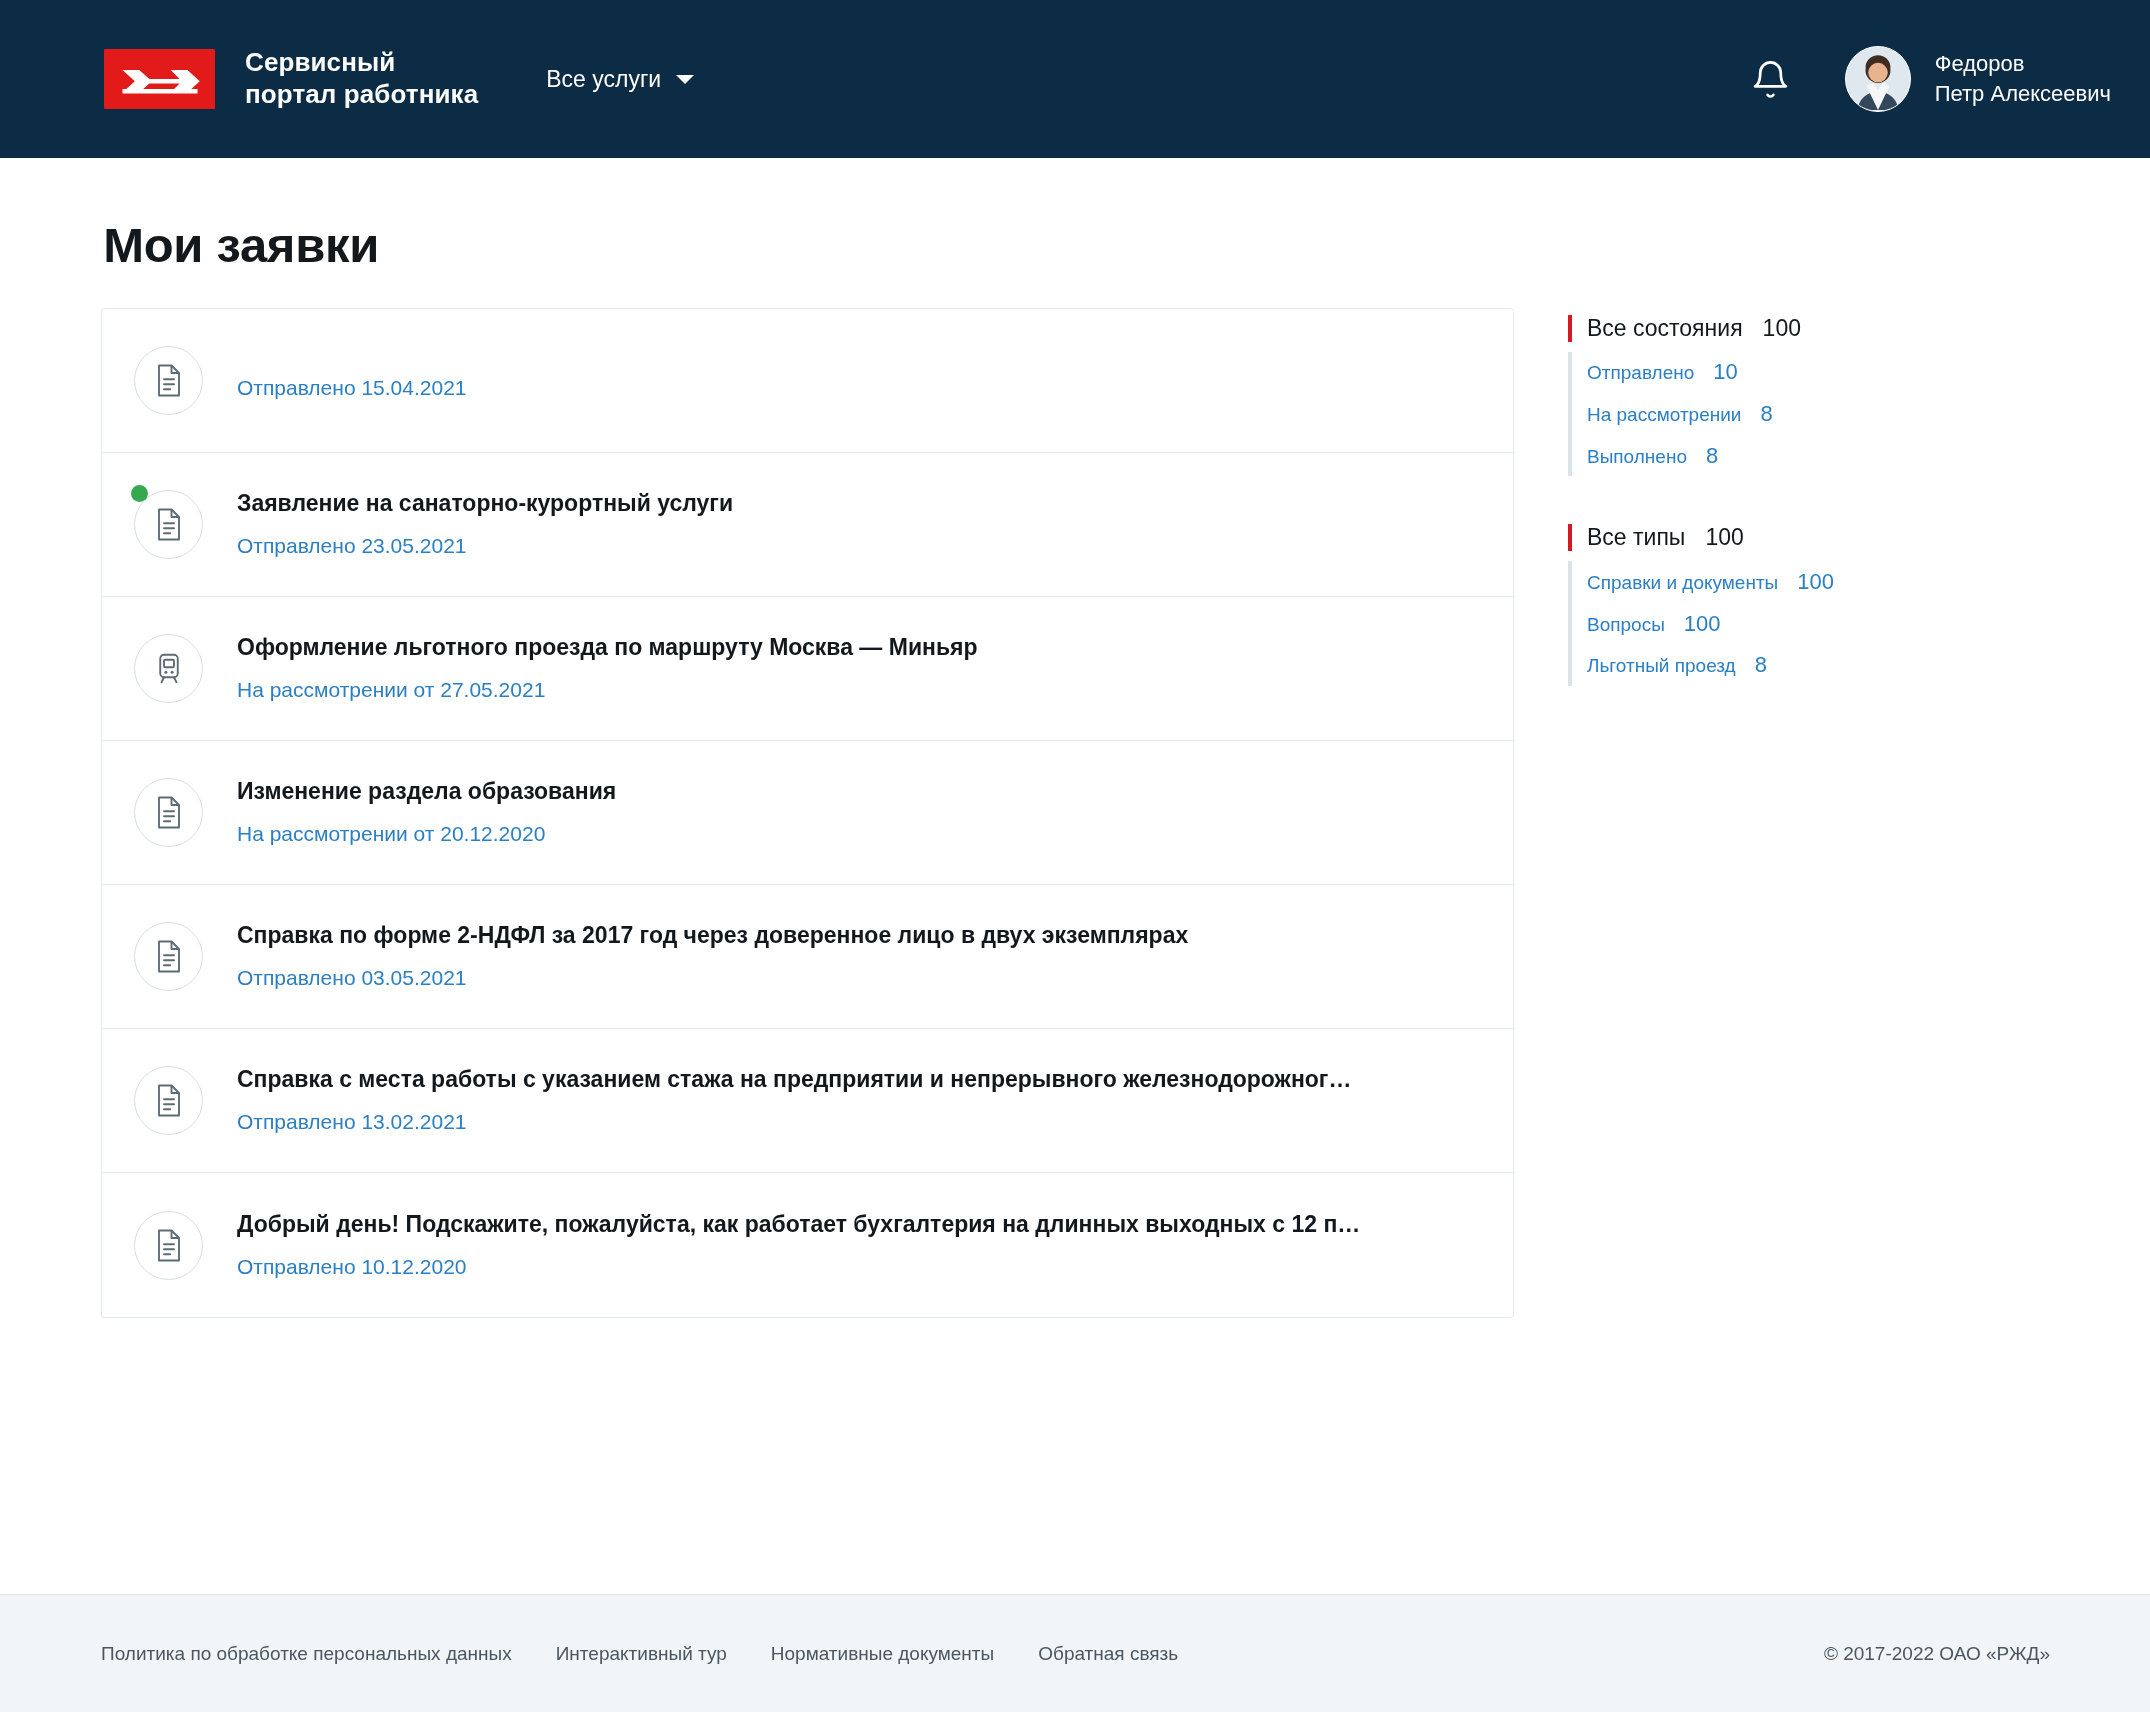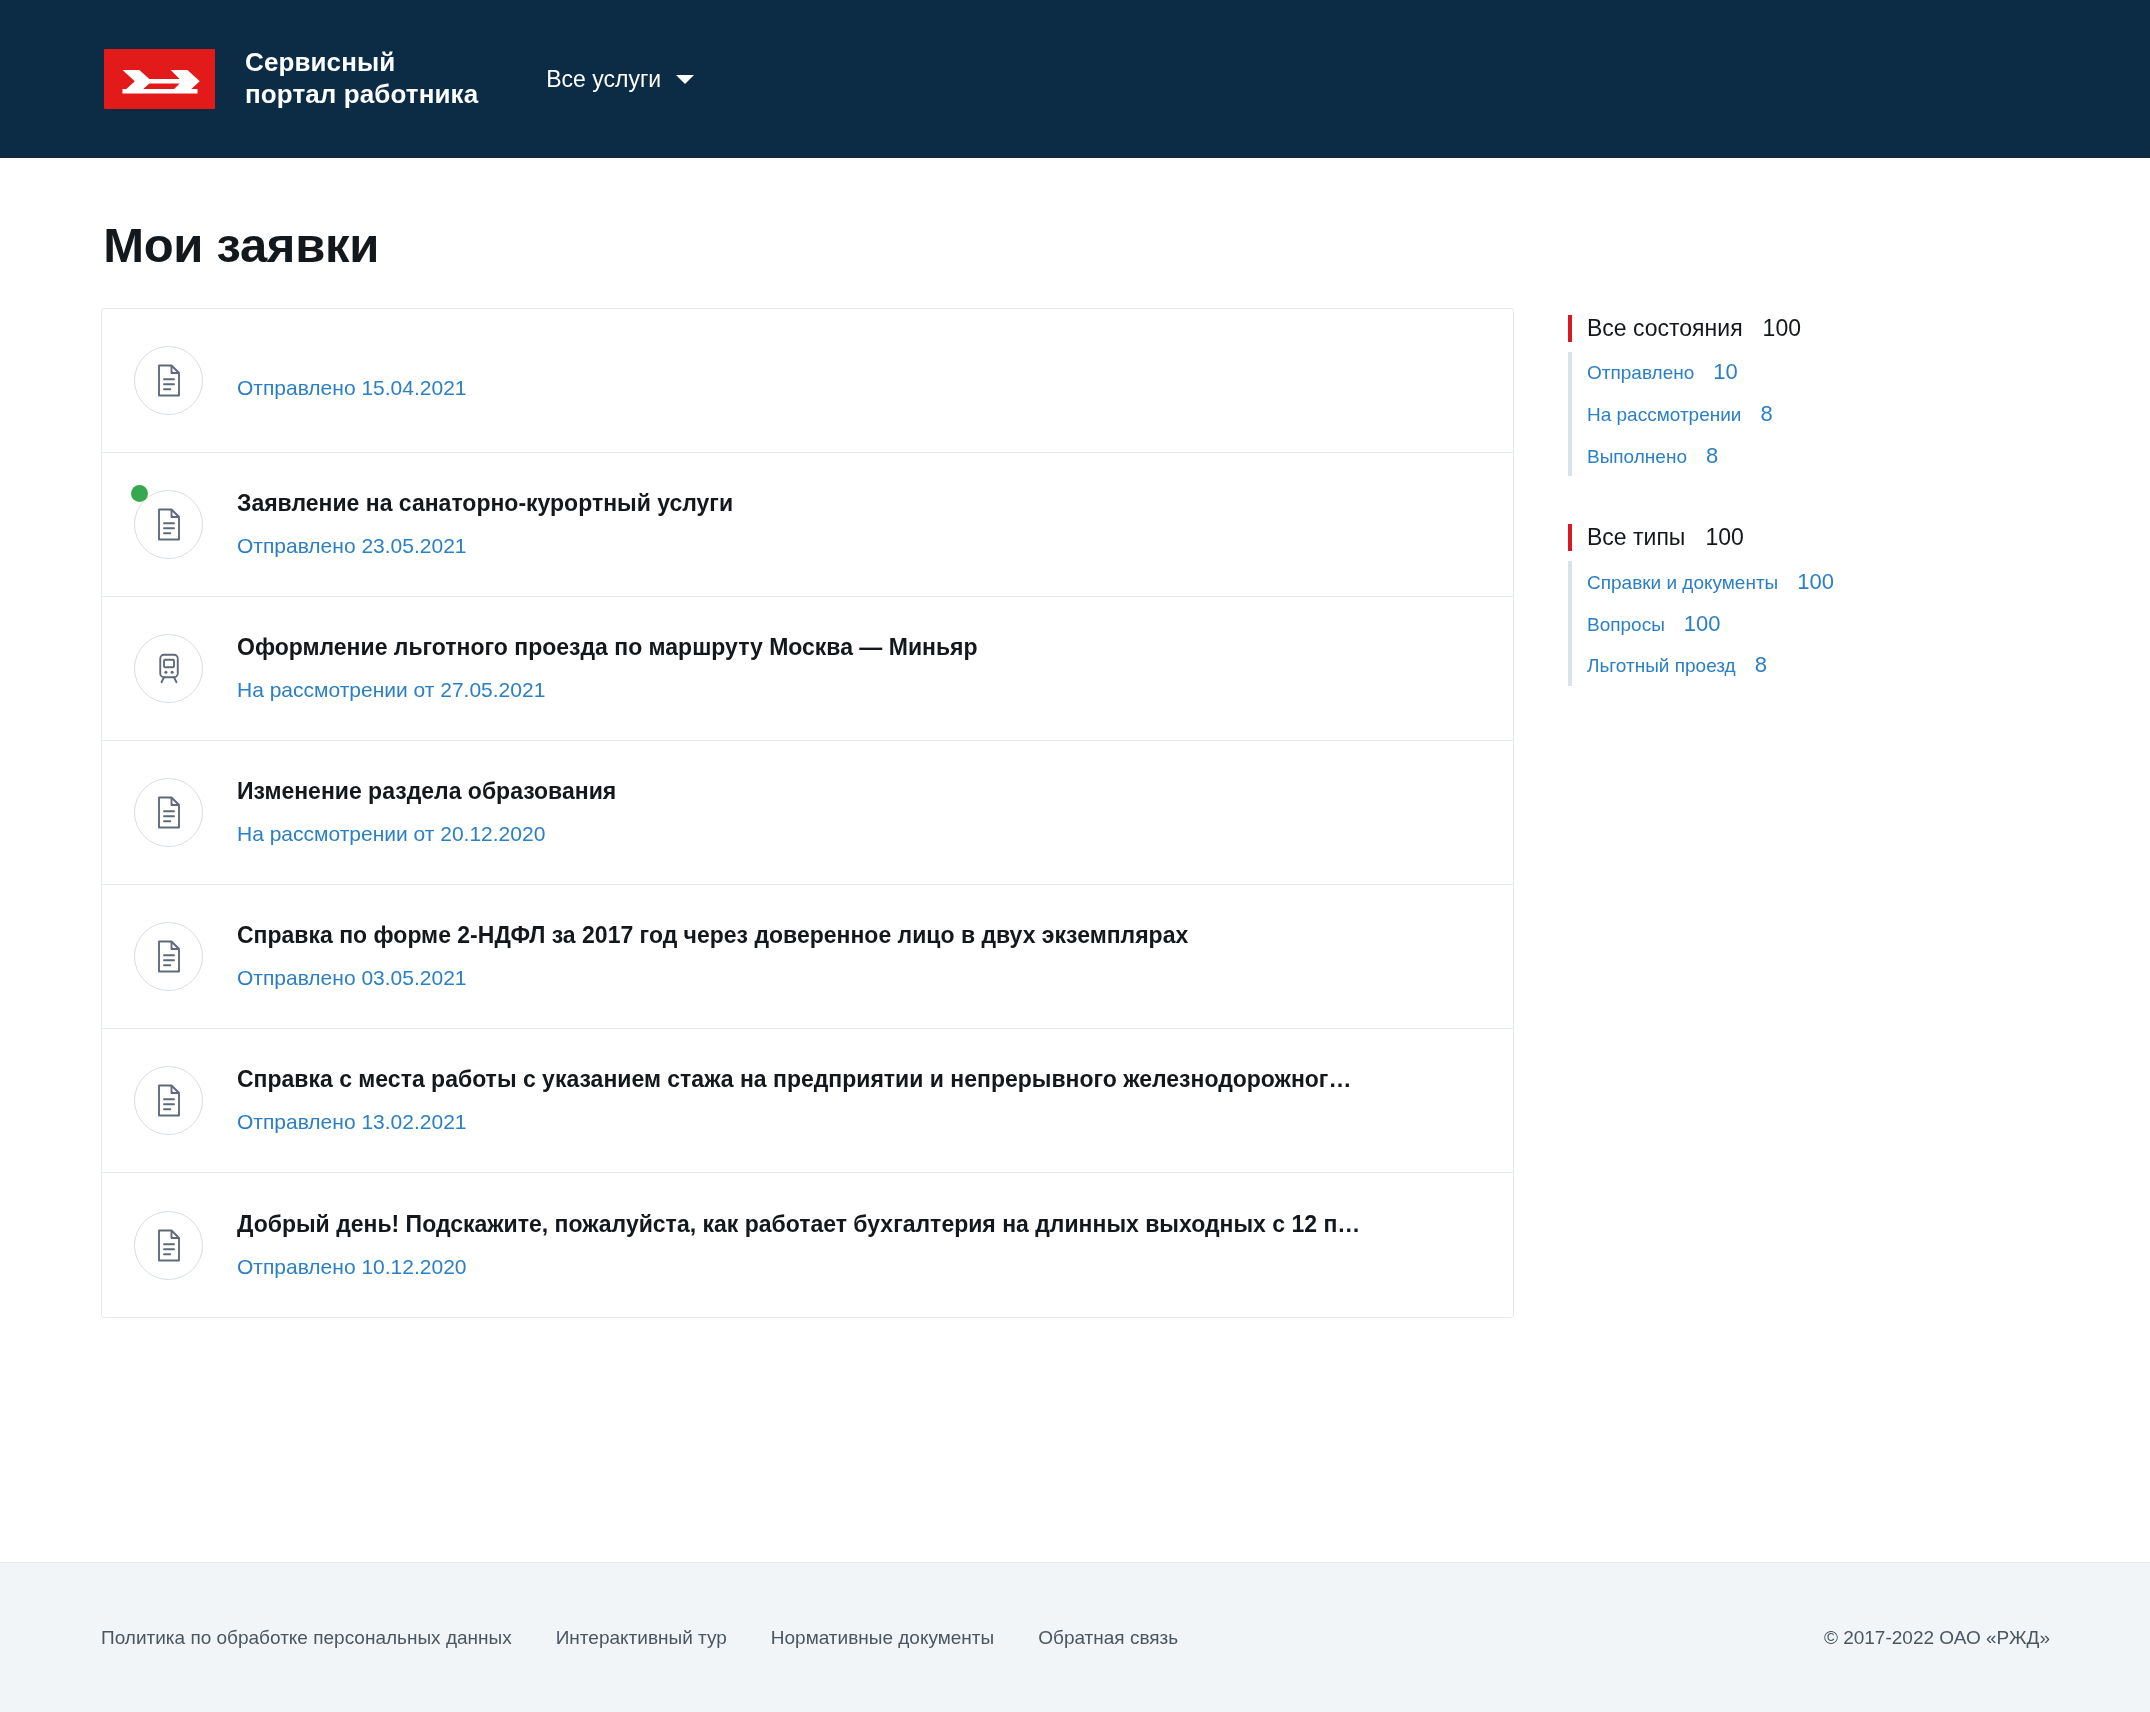--- a/index.html
+++ b/index.html
@@ -173,21 +173,21 @@
   .filter-row .count {
     margin-left: 19px;
     font-size: 22px;
     color: #2b7fc4;
   }
 
   
   .footer {
     position: absolute;
     left: 0; right: 0; bottom: 0;
-    height: 150px;
+    height: 118px;
     background: #f2f5f7;
     border-top: 1.1px solid #e3e9ed;
     display: flex;
     align-items: center;
     padding: 0 101px;
   }
   .footer-links { display: flex; align-items: center; gap: 44px; }
   .footer-links a {
     font-size: 19px;
     color: #4a5660;
@@ -213,20 +213,40 @@
     </div>
     <div class="logo-title">Сервисный
 портал работника</div>
   </div>
 
   <div class="nav-all">
     <span>Все услуги</span>
     <span class="caret"></span>
   </div>
 
+  <div class="header-right">
+    <span class="bell">
+      <svg width="41" height="41" viewBox="0 0 24 24" fill="none" stroke="#ffffff" stroke-width="1.6" stroke-linecap="round" stroke-linejoin="round">
+        <path d="M18 8a6 6 0 1 0-12 0c0 7-3 8-3 8h18s-3-1-3-8"></path>
+        <path d="M13.7 21a2 2 0 0 1-3.4 0"></path>
+      </svg>
+    </span>
+    <div class="avatar">
+      <svg width="66" height="66" viewBox="0 0 118 118" aria-hidden="true">
+        <circle cx="59" cy="59" r="59" fill="#dfe8ee"></circle>
+        <circle cx="59" cy="45" r="23" fill="#3f2c20"></circle>
+        <circle cx="59" cy="49" r="18" fill="#e8b48d"></circle>
+        <path d="M36 40 a23 23 0 0 1 46 0 a26 26 0 0 0 -46 0z" fill="#3f2c20"></path>
+        <path d="M22 118 a37 34 0 0 1 74 0z" fill="#33485c"></path>
+        <path d="M50 68 l9 12 l9 -12 a30 30 0 0 1 12 6 l-21 44 l-21 -44 a30 30 0 0 1 12 -6z" fill="#f4f6f8"></path>
+      </svg>
+    </div>
+    <div class="user-name">Федоров
+Петр Алексеевич</div>
+  </div>
 </div>
 
 <div class="page">
   <div class="page-title">Мои заявки</div>
 
   <div class="content">
 
     <div class="list">
 
       <div class="list-item">

